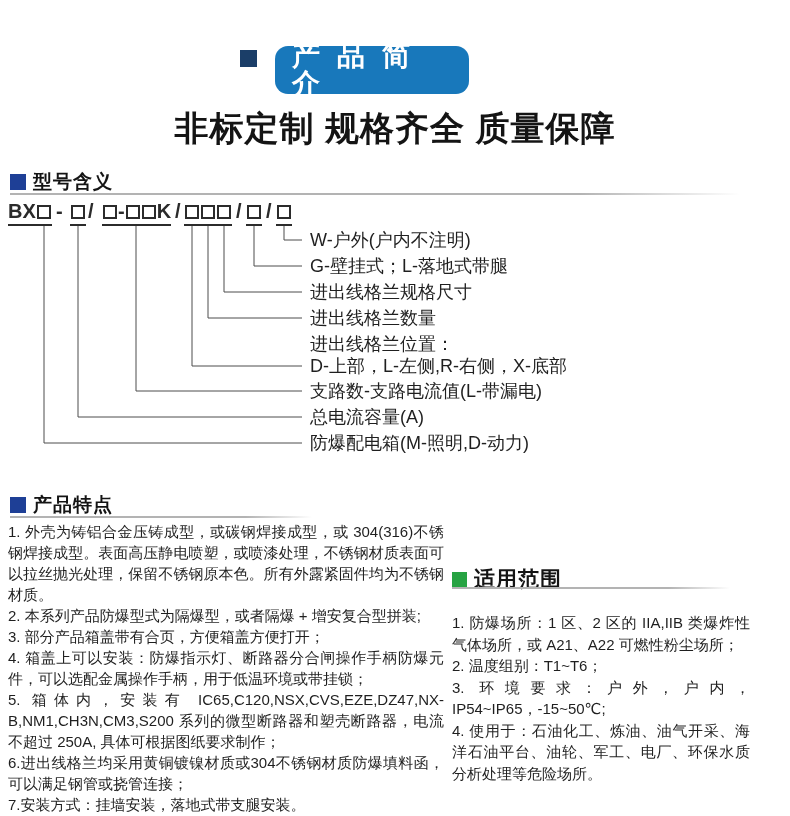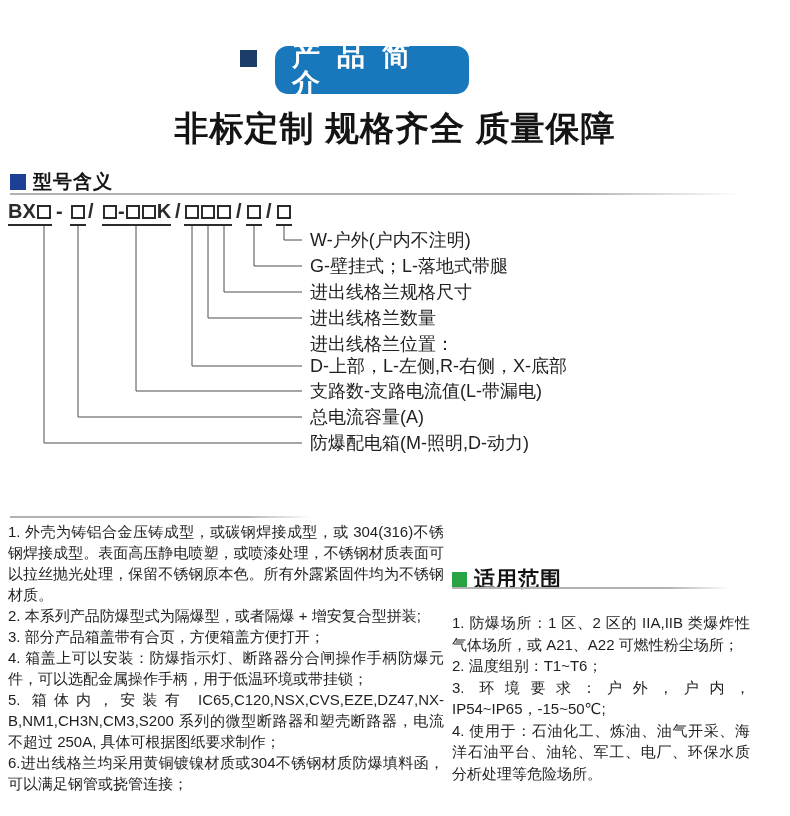--- a/index.html
+++ b/index.html
@@ -129,28 +129,33 @@
     <div class="dlabel dl-2">进出线格兰规格尺寸</div>
     <div class="dlabel dl-1">G-壁挂式；L-落地式带腿</div>
     <div class="dlabel dl-3">进出线格兰数量</div>
     <div class="dlabel dl-4">进出线格兰位置：</div>
     <div class="dlabel dl-5">D-上部，L-左侧,R-右侧，X-底部</div>
     <div class="dlabel dl-6">支路数-支路电流值(L-带漏电)</div>
     <div class="dlabel dl-7">总电流容量(A)</div>
     <div class="dlabel dl-8">防爆配电箱(M-照明,D-动力)</div>
   </div>
 
+  <div class="sec-head features-head">
+    <span class="sec-bullet blue"></span>
+    <span class="sec-title">产品特点</span>
+  </div>
   <div class="sec-line features-line"></div>
   <div class="features-list">
     <p>1. 外壳为铸铝合金压铸成型，或碳钢焊接成型，或 304(316)不锈钢焊接成型。表面高压静电喷塑，或喷漆处理，不锈钢材质表面可以拉丝抛光处理，保留不锈钢原本色。所有外露紧固件均为不锈钢材质。</p>
     <p>2. 本系列产品防爆型式为隔爆型，或者隔爆 + 增安复合型拼装;</p>
     <p>3. 部分产品箱盖带有合页，方便箱盖方便打开；</p>
     <p>4. 箱盖上可以安装：防爆指示灯、断路器分合闸操作手柄防爆元件，可以选配金属操作手柄，用于低温环境或带挂锁；</p>
     <p>5. 箱体内，安装有 IC65,C120,NSX,CVS,EZE,DZ47,NX-B,NM1,CH3N,CM3,S200 系列的微型断路器和塑壳断路器，电流不超过 250A, 具体可根据图纸要求制作；</p>
     <p>6.进出线格兰均采用黄铜镀镍材质或304不锈钢材质防爆填料函，可以满足钢管或挠管连接；</p>
+    <p>7.安装方式：挂墙安装，落地式带支腿安装。</p>
   </div>
 
   <div class="sec-head scope-head">
     <span class="sec-bullet green"></span>
     <span class="sec-title">适用范围</span>
   </div>
   <div class="sec-line scope-line"></div>
   <div class="scope-list">
     <p>1. 防爆场所：1 区、2 区的 IIA,IIB 类爆炸性气体场所，或 A21、A22 可燃性粉尘场所；</p>
     <p>2. 温度组别：T1~T6；</p>

